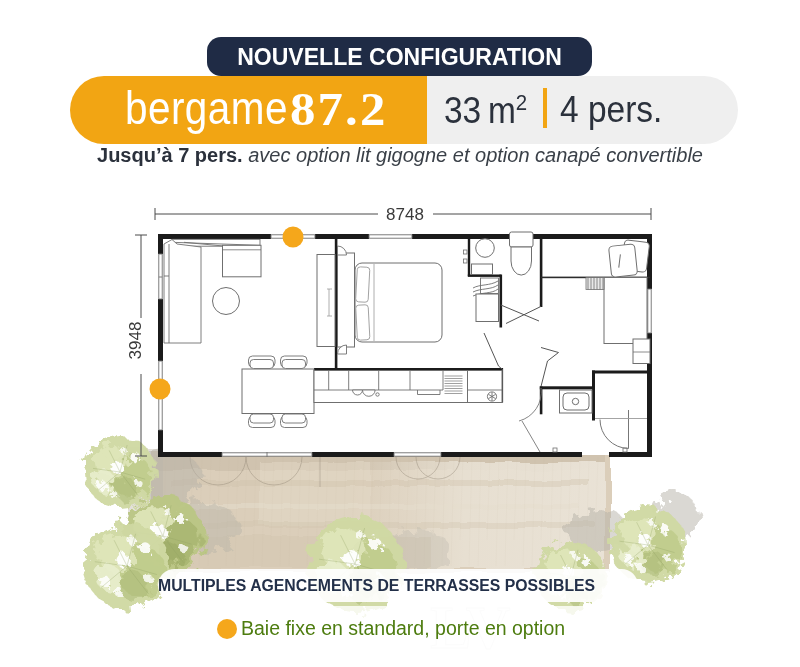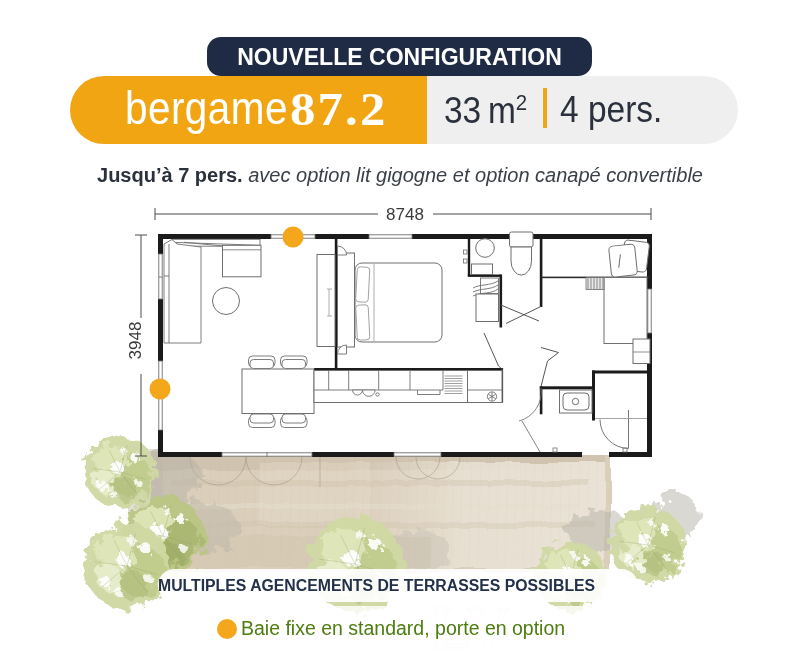--- a/index.html
+++ b/index.html
@@ -21,21 +21,21 @@
 <div class="abs" style="left:125px;top:81px;color:#fff;white-space:nowrap;transform-origin:0 0;transform:scaleX(0.88);font-size:46px;font-weight:400;letter-spacing:0.5px;">bergame</div>
 
 <div class="abs" style="left:290px;top:82px;color:#fff;white-space:nowrap;font-family:'Liberation Serif',serif;font-weight:bold;font-size:47px;letter-spacing:2px;transform-origin:0 0;transform:scaleX(1.08);">87.2</div>
 
 <div class="abs" style="left:444px;top:90px;font-size:36px;color:#2b313c;transform-origin:0 0;transform:scaleX(0.93);white-space:nowrap;">33 m<sup style="font-size:22px;">2</sup></div>
 
 <div class="abs" style="left:543px;top:88px;width:4px;height:40px;background:#f2a513;"></div>
 
 <div class="abs" style="left:560px;top:89px;font-size:36px;color:#2b313c;transform-origin:0 0;transform:scaleX(0.93);white-space:nowrap;">4 pers.</div>
 
-<div class="abs" style="left:0;top:164px;width:800px;text-align:center;font-size:20px;color:#2b313c;"><b>Jusqu’à 7 pers.</b> <i style="color:#3a4048;">avec option lit gigogne et option canapé convertible</i></div>
+<div class="abs" style="left:0;top:144px;width:800px;text-align:center;font-size:20px;color:#2b313c;"><b>Jusqu’à 7 pers.</b> <i style="color:#3a4048;">avec option lit gigogne et option canapé convertible</i></div>
 
 <svg class="abs" style="left:0;top:0;" width="800" height="667" viewBox="0 0 800 667">
 <defs>
 <filter id="rough" x="-30%" y="-30%" width="160%" height="160%">
   <feTurbulence type="fractalNoise" baseFrequency="0.09" numOctaves="3" seed="7" result="n"></feTurbulence>
   <feDisplacementMap in="SourceGraphic" in2="n" scale="18"></feDisplacementMap>
 </filter>
 <filter id="rough2" x="-40%" y="-40%" width="180%" height="180%">
   <feTurbulence type="fractalNoise" baseFrequency="0.16" numOctaves="3" seed="3" result="n"></feTurbulence>
   <feDisplacementMap in="SourceGraphic" in2="n" scale="12"></feDisplacementMap>

